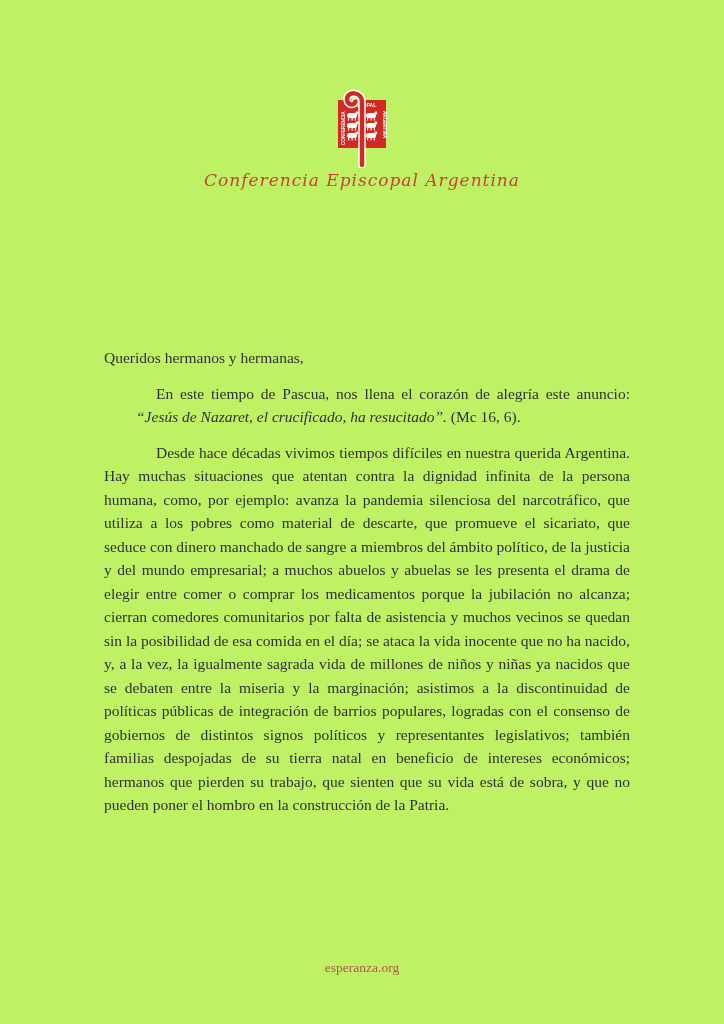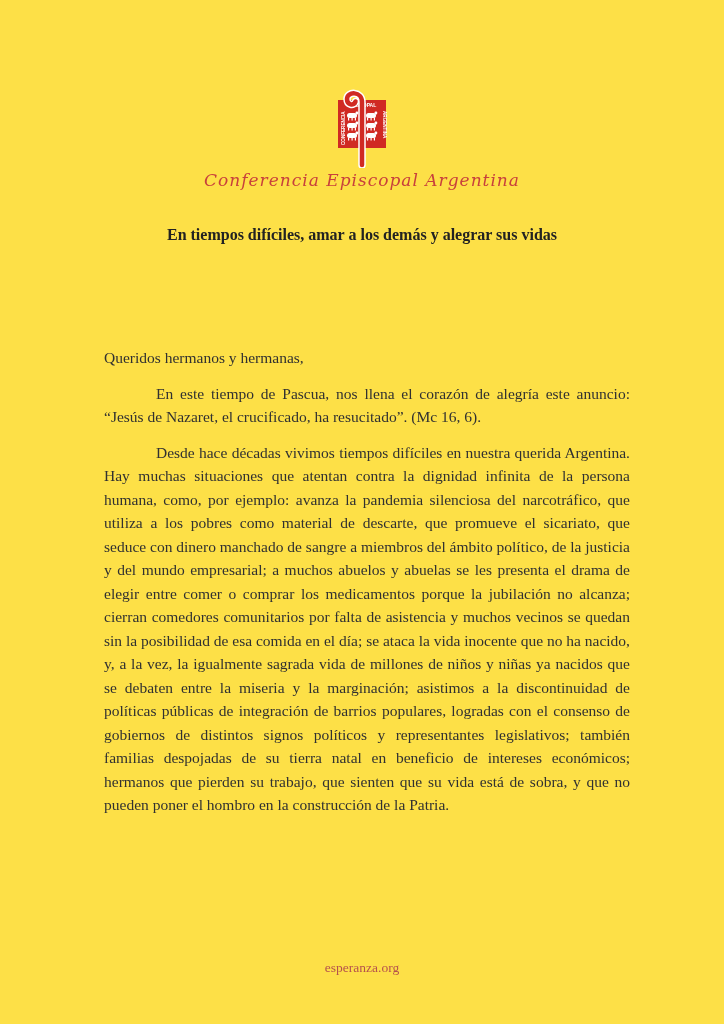--- a/index.html
+++ b/index.html
@@ -5,21 +5,21 @@
   html, body {
     margin: 0;
     padding: 0;
     background: #ffffff;
   }
   .page {
     position: relative;
     width: 724px;
     height: 1024px;
     margin: 0 auto;
-    background: #fde047;
+    background: #bef264;
     overflow: hidden;
     font-family: "Liberation Serif", serif;
   }
   .logo-wrap {
     position: absolute;
     top: 84px;
     left: 50%;
     transform: translateX(-50%);
     width: 76px;
     height: 84px;
@@ -66,20 +66,22 @@
     color: #313131;
     text-align: justify;
   }
   .body-text p {
     margin: 0 0 12px 0;
   }
   .body-text p.indented {
     text-indent: 52px;
   }
   .quote-italic {
+    font-style: italic;
+    margin-left: 32px;
   }
   .footer-link {
     position: absolute;
     top: 960px;
     left: 0;
     width: 100%;
     text-align: center;
     font-size: 13.5px;
     color: #b5524d;
     text-decoration: none;
@@ -117,21 +119,20 @@
         <use href="#lamb" x="42" y="49"></use>
       </g>
 
       <path d="M38 81 L38 18 C38 7 23 7 23 15 C23 21 30 22.5 31.5 17.5" fill="none" stroke="#ffffff" stroke-width="7.5" stroke-linecap="round"></path>
       <path d="M38 81 L38 18 C38 7 23 7 23 15 C23 21 30 22.5 31.5 17.5" fill="none" stroke="#d02a23" stroke-width="4.5" stroke-linecap="round"></path>
     </svg>
   </div>
 
   <div class="brand-script">Conferencia Episcopal Argentina</div>
 
-  <div class="doc-title">En tiempos difíciles, amar a los demás y alegrar sus vidas</div>
 
   <div class="body-text">
     <p>Queridos hermanos y hermanas,</p>
     <p class="indented"><span>En este tiempo de Pascua, nos llena el corazón de alegría este anuncio: </span><span class="quote-italic">“Jesús de Nazaret, el crucificado, ha resucitado”.</span><span> (Mc 16, 6).</span></p>
     <p class="indented">Desde hace décadas vivimos tiempos difíciles en nuestra querida Argentina. Hay muchas situaciones que atentan contra la dignidad infinita de la persona humana, como, por ejemplo: avanza la pandemia silenciosa del narcotráfico, que utiliza a los pobres como material de descarte, que promueve el sicariato, que seduce con dinero manchado de sangre a miembros del ámbito político, de la justicia y del mundo empresarial; a muchos abuelos y abuelas se les presenta el drama de elegir entre comer o comprar los medicamentos porque la jubilación no alcanza; cierran comedores comunitarios por falta de asistencia y muchos vecinos se quedan sin la posibilidad de esa comida en el día; se ataca la vida inocente que no ha nacido, y, a la vez, la igualmente sagrada vida de millones de niños y niñas ya nacidos que se debaten entre la miseria y la marginación; asistimos a la discontinuidad de políticas públicas de integración de barrios populares, logradas con el consenso de gobiernos de distintos signos políticos y representantes legislativos; también familias despojadas de su tierra natal en beneficio de intereses económicos; hermanos que pierden su trabajo, que sienten que su vida está de sobra, y que no pueden poner el hombro en la construcción de la Patria.</p>
   </div>
 
   <a class="footer-link" href="#">esperanza.org</a>
 
 </div>

